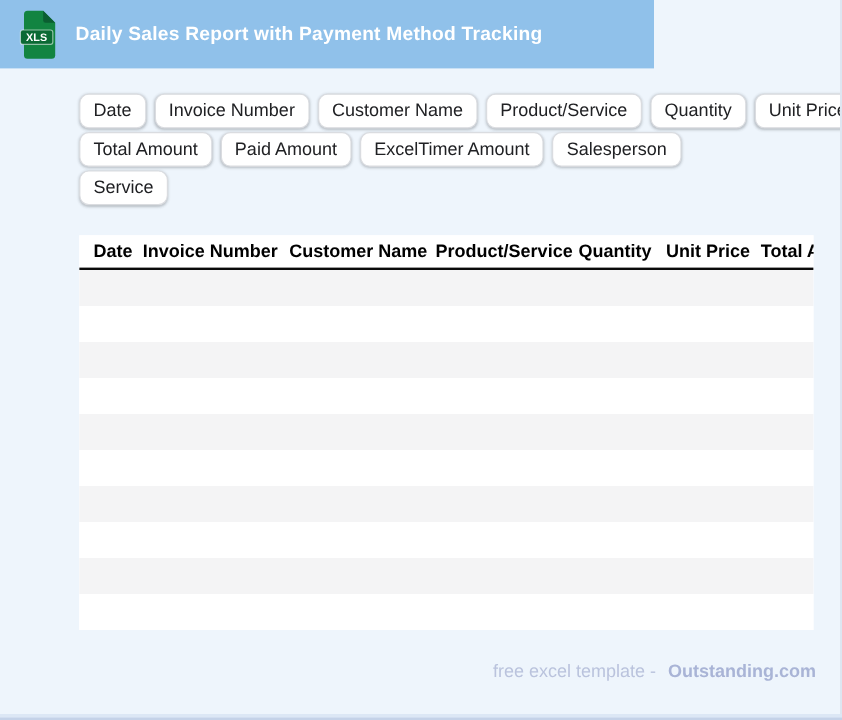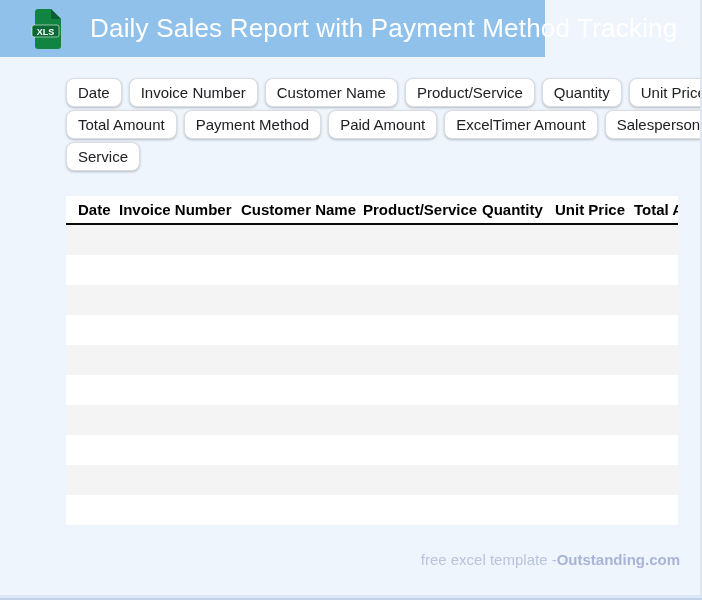--- a/index.html
+++ b/index.html
@@ -26,27 +26,27 @@
     border-bottom: 2px solid #c4d2e8;
     box-sizing: border-box;
   }
 
   
   .titlebar {
     position: absolute; top: 0; left: 0;
     width: 545px; height: 57px;
     background: var(--titlebar, #90c1ea);
     display: flex; align-items: center;
-    padding-left: 31px; box-sizing: border-box;
+    padding-left: 16px; box-sizing: border-box;
     gap: 15px;
   }
   .titlebar h1 {
-    margin: 12px;
-    font-size: 26px;
-    font-weight: 400;
+    margin: 0;
+    font-size: 16px;
+    font-weight: 700;
     letter-spacing: 0.2px;
     color: #ffffff;
     white-space: nowrap;
   }
 
   
   .chips { position: absolute; left: 66px; top: 78px; width: 636px; }
   .chip-row { display: flex; gap: 7px; margin-bottom: 3px; }
   .chip {
     height: 29px;
@@ -85,21 +85,21 @@
     color: #000000;
     white-space: nowrap;
   }
   .trow { height: 30px; background: #ffffff; }
   .trow:nth-child(odd) { background: var(--row-alt, #f4f4f5); }
 
   
   .footer {
     position: absolute; top: 549px; right: 22px;
     height: 20px;
-    display: flex; align-items: center; 
+    display: flex; align-items: center; gap: 10px;
     font-size: 15px;
   }
   .footer .free-text { color: var(--footer-text, #bac3dd); }
   .footer .brand {
     color: var(--footer-brand, #a9b4d6);
     font-weight: 700;
     text-decoration: none;
     cursor: pointer;
   }
 </style>
@@ -124,21 +124,20 @@
       <div class="chip-row">
         <button class="chip">Date</button>
         <button class="chip">Invoice Number</button>
         <button class="chip">Customer Name</button>
         <button class="chip">Product/Service</button>
         <button class="chip">Quantity</button>
         <button class="chip">Unit Price</button>
       </div>
       <div class="chip-row">
         <button class="chip">Total Amount</button>
-        <button class="chip">Payment Method</button>
         <button class="chip">Paid Amount</button>
         <button class="chip">ExcelTimer Amount</button>
         <button class="chip">Salesperson</button>
       </div>
       <div class="chip-row">
         <button class="chip">Service</button>
       </div>
     </div>
 
   <div class="table-wrap">

